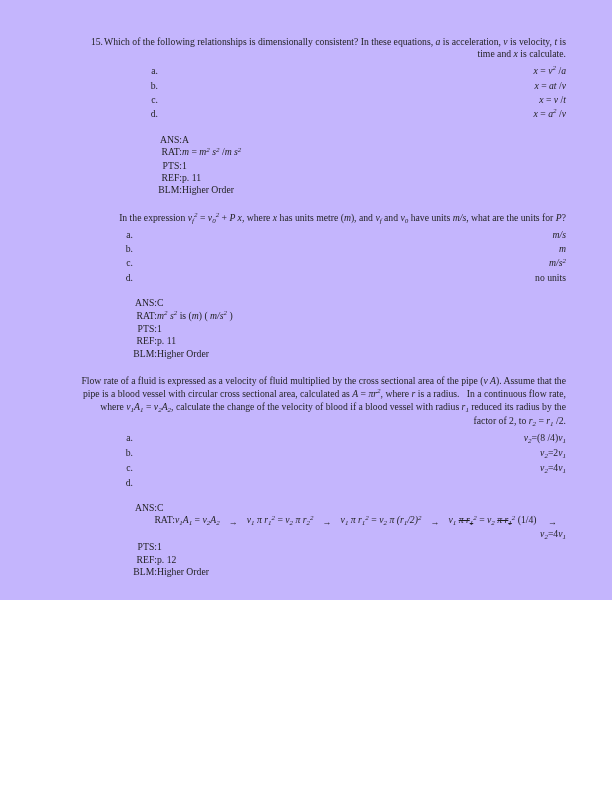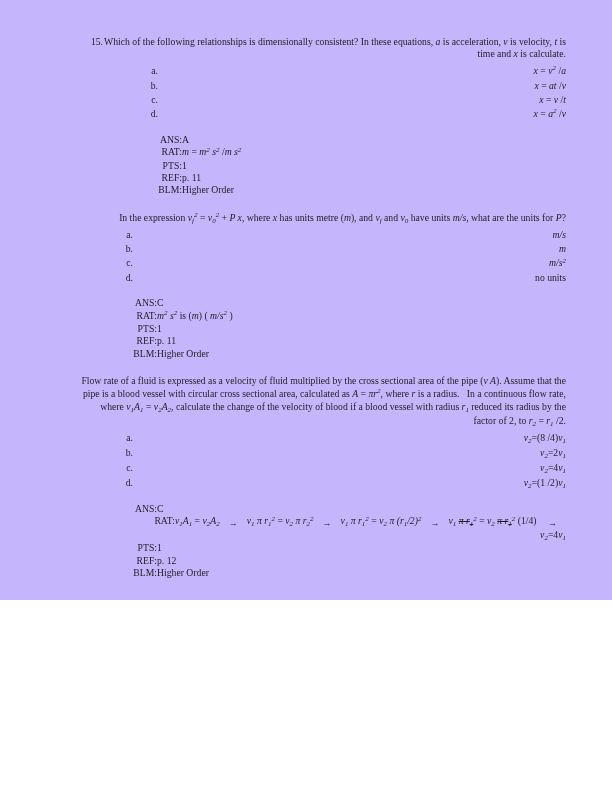--- a/index.html
+++ b/index.html
@@ -152,21 +152,20 @@
           <div class="option">
             <span class="opt-letter">b.</span>
             <span class="opt-text"><span class="seg-i">v</span><span class="seg-isub">2</span><span>=2</span><span class="seg-i">v</span><span class="seg-isub">1</span></span>
           </div>
           <div class="option">
             <span class="opt-letter">c.</span>
             <span class="opt-text"><span class="seg-i">v</span><span class="seg-isub">2</span><span>=4</span><span class="seg-i">v</span><span class="seg-isub">1</span></span>
           </div>
           <div class="option">
             <span class="opt-letter">d.</span>
-            <span class="opt-text"><span class="seg-i">v</span><span class="seg-isub">2</span><span>=(1 /2)</span><span class="seg-i">v</span><span class="seg-isub">1</span></span>
           </div>
         </div>
         <div class="answer">
           <div class="ans-row">
             <span class="ans-label">ANS:</span>
             <span class="ans-value">C</span>
           </div>
           <div class="ans-row-flow">
             <span class="ans-label">RAT:</span><span class="ans-value"><span class="seg-i">v</span><span class="seg-isub">1</span><span class="seg-i">A</span><span class="seg-isub">1</span><span> = </span><span class="seg-i">v</span><span class="seg-isub">2</span><span class="seg-i">A</span><span class="seg-isub">2</span><span class="seg-arrow">→</span><span class="seg-i">v</span><span class="seg-isub">1</span><span class="seg-i"> π r</span><span class="seg-isub">1</span><span class="seg-sup">2</span><span> = </span><span class="seg-i">v</span><span class="seg-isub">2</span><span class="seg-i"> π r</span><span class="seg-isub">2</span><span class="seg-sup">2</span><span class="seg-arrow">→</span><span class="seg-i">v</span><span class="seg-isub">1</span><span class="seg-i"> π r</span><span class="seg-isub">1</span><span class="seg-sup">2</span><span> = </span><span class="seg-i">v</span><span class="seg-isub">2</span><span class="seg-i"> π (r</span><span class="seg-isub">1</span><span class="seg-i">/2)</span><span class="seg-sup">2</span><span class="seg-arrow">→</span><span class="seg-i">v</span><span class="seg-isub">1</span><span> </span><span class="seg-istrike">π r</span><span class="seg-isubstrike">1</span><span class="seg-sup">2</span><span> = </span><span class="seg-i">v</span><span class="seg-isub">2</span><span> </span><span class="seg-istrike">π r</span><span class="seg-isubstrike">1</span><span class="seg-sup">2</span><span> (1/4) </span><span class="seg-arrow">→</span></span>
           </div>

